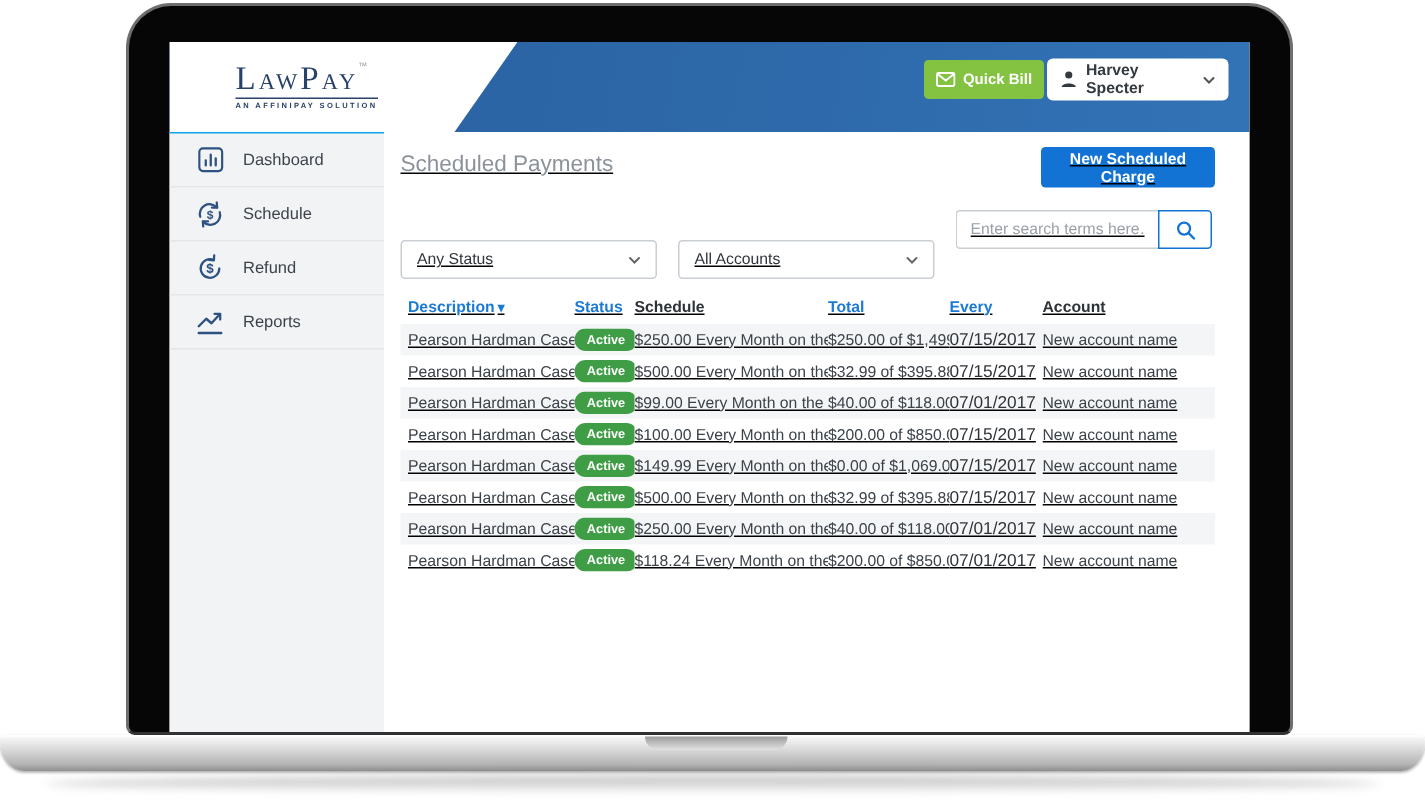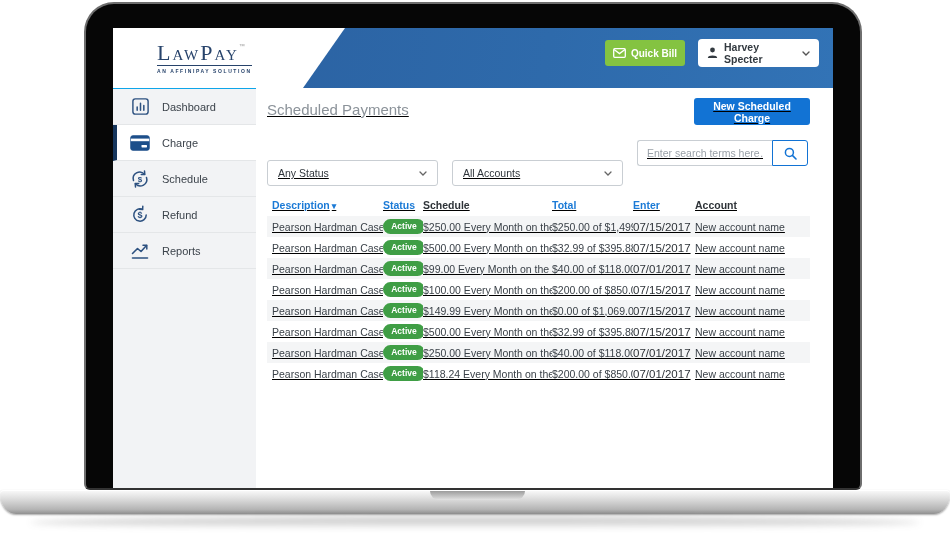--- a/index.html
+++ b/index.html
@@ -28,21 +28,21 @@
   .logo-panel { position:absolute; left:0; top:0; width:232px; height:60px; background:#fff;
     clip-path:polygon(0 0, 100% 0, calc(100% - 42px) 100%, 0 100%);
     display:flex; align-items:center; padding-left:44px; }
   .logo-stack { display:inline-block; }
   .logo-main { font-family:"Liberation Serif", serif; font-variant:small-caps;
     font-size:22px; font-weight:400; letter-spacing:2px; color:#27436b; line-height:20px; }
   .logo-tm { font-size:6px; color:#999; vertical-align:top; }
   .logo-rule { height:1px; background:#27436b; margin:1px 0 2px; }
   .logo-tagline { font-size:5px; letter-spacing:1.6px; color:#27436b; text-align:center;
     font-weight:700; white-space:nowrap; }
-  .header-actions { position:absolute; right:14px; top:11px; display:flex; gap:13px; align-items:center; }
+  .header-actions { position:absolute; right:14px; top:11px; display:flex; gap:2px; align-items:center; }
   .quick-bill-btn { width:80px; height:26px; background:#84c341; border:none; border-radius:3px;
     color:#fff; font-weight:700; font-size:10px; display:flex; align-items:center;
     justify-content:center; gap:5px; cursor:pointer; font-family:inherit; }
   .user-menu { width:121px; height:28px; background:#fff; border-radius:4px; display:flex;
     align-items:center; padding:0 9px; gap:6px; font-size:10.5px; font-weight:700;
     color:#333a40; cursor:pointer; }
   .user-menu .chev { margin-left:auto; display:flex; }
 
   
   .app-body { display:flex; height:400px; }
@@ -140,30 +140,20 @@
           <div class="side-item even">
             <span class="side-icon">
               <svg width="19" height="19" viewBox="0 0 20 20">
                 <rect x="2" y="2" width="16" height="16" rx="2.5" fill="none" stroke="#2d5180" stroke-width="1.5"></rect>
                 <path d="M6.5 14 V10.5 M10 14 V6.5 M13.5 14 V9" stroke="#2d5180" stroke-width="1.6" stroke-linecap="round" fill="none"></path>
               </svg>
             </span>
             <span>Dashboard</span>
           </div>
 
-          <div class="side-item active">
-            <span class="side-icon">
-              <svg width="20" height="16" viewBox="0 0 20 16">
-                <rect x="0.8" y="0.8" width="18.4" height="14.4" rx="1.8" fill="#1d4f8a" stroke="#1d4f8a"></rect>
-                <rect x="0.8" y="3.6" width="18.4" height="2.6" fill="#fff"></rect>
-                <rect x="11.5" y="10" width="5.5" height="2.4" rx="0.6" fill="#fff"></rect>
-              </svg>
-            </span>
-            <span>Charge</span>
-          </div>
 
           <div class="side-item even">
             <span class="side-icon">
               <svg width="20" height="20" viewBox="0 0 20 20">
                 <path d="M3.5 11.5 A 6.5 6.5 0 0 1 14.5 5.2" fill="none" stroke="#2d5180" stroke-width="1.5" stroke-linecap="round"></path>
                 <path d="M14.5 2 L14.8 5.5 L11.3 5.4" fill="none" stroke="#2d5180" stroke-width="1.5" stroke-linecap="round" stroke-linejoin="round"></path>
                 <path d="M16.5 8.5 A 6.5 6.5 0 0 1 5.5 14.8" fill="none" stroke="#2d5180" stroke-width="1.5" stroke-linecap="round"></path>
                 <path d="M5.5 18 L5.2 14.5 L8.7 14.6" fill="none" stroke="#2d5180" stroke-width="1.5" stroke-linecap="round" stroke-linejoin="round"></path>
                 <text x="10" y="13" font-size="8" font-weight="bold" fill="#2d5180" text-anchor="middle" font-family="Liberation Sans,sans-serif">$</text>
               </svg>
@@ -239,21 +229,21 @@
 
               <div class="th dark even">
                 <span>Schedule</span>
               </div>
 
               <div class="th">
                 <span>Total</span>
               </div>
 
               <div class="th even">
-                <span>Enter</span>
+                <span>Every</span>
               </div>
 
               <div class="th dark">
                 <span>Account</span>
               </div>
 
           </div>
           <div>
 
               <div class="tr row even">

